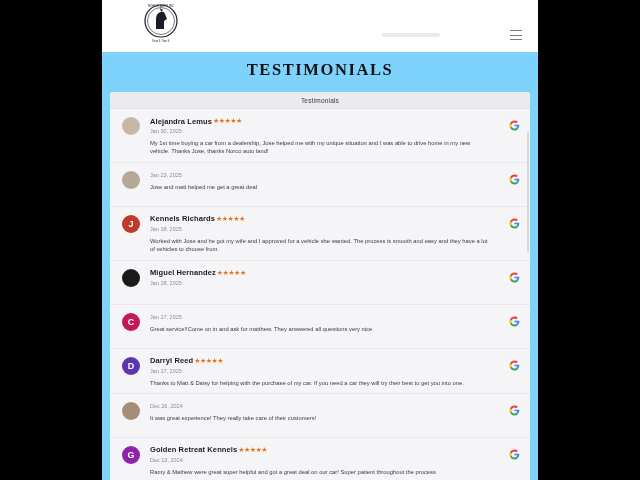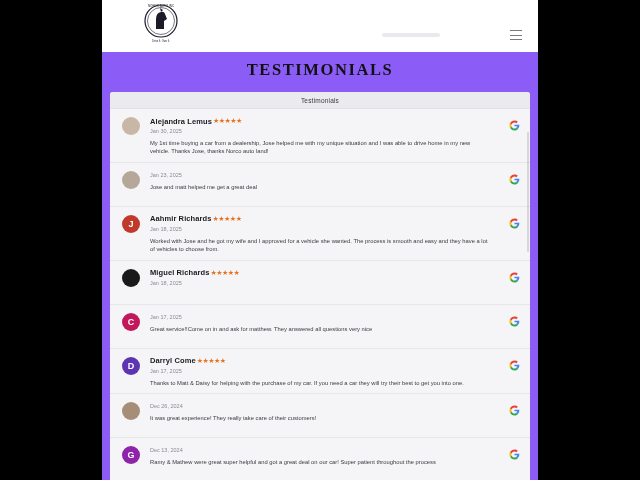--- a/index.html
+++ b/index.html
@@ -17,21 +17,21 @@
     height: 480px;
     background: #000;
     overflow: hidden;
   }
   .page {
     position: absolute;
     left: 102px;
     top: 0;
     width: 436px;
     height: 480px;
-    background: #8b5cf6;
+    background: #7dd3fc;
     overflow: hidden;
   }
   
   .site-header {
     position: relative;
     height: 52px;
     background: #ffffff;
   }
   .logo {
     position: absolute;
@@ -223,38 +223,38 @@
                 <path fill="#4285F4" d="M45 24.5c0-1.6-.1-2.7-.4-4H24v7.3h12c-.2 2-1.5 5-4.4 7l6.7 5.2C42.2 36.3 45 31 45 24.5z"></path>
                 <path fill="#34A853" d="M24 46c5.9 0 10.9-1.9 14.5-5.3l-6.9-5.3c-1.8 1.3-4.3 2.2-7.6 2.2-5.8 0-10.7-3.8-12.5-9.1l-7.1 5.5C8 41.1 15.4 46 24 46z"></path>
                 <path fill="#FBBC05" d="M11.5 28.5c-.5-1.4-.8-2.9-.8-4.5s.3-3.1.7-4.5l-7.1-5.5C2.8 16.9 2 20.3 2 24s.8 7.1 2.3 10l7.2-5.5z"></path>
                 <path fill="#EA4335" d="M24 10.7c3.3 0 6.1 1.1 8.3 3.2l6.2-6.1C34.9 4.3 29.9 2 24 2 15.4 2 8 6.9 4.3 14l7.2 5.5c1.8-5.3 6.7-8.8 12.5-8.8z"></path>
               </svg>
             </div>
           </div>
           <div class="review">
             <div class="avatar" style="background: rgb(192, 57, 43);">J</div>
             <div class="name-row">
-              <span class="rev-name">Aahmir Richards</span>
+              <span class="rev-name">Kennels Richards</span>
               <span class="stars">★★★★★</span>
             </div>
             <div class="rev-date">Jan 18, 2025</div>
             <div class="rev-text">Worked with Jose and he got my wife and I approved for a vehicle she wanted. The process is smooth and easy and they have a lot of vehicles to choose from.</div>
             <div class="g-icon">
               <svg viewBox="0 0 48 48">
                 <path fill="#4285F4" d="M45 24.5c0-1.6-.1-2.7-.4-4H24v7.3h12c-.2 2-1.5 5-4.4 7l6.7 5.2C42.2 36.3 45 31 45 24.5z"></path>
                 <path fill="#34A853" d="M24 46c5.9 0 10.9-1.9 14.5-5.3l-6.9-5.3c-1.8 1.3-4.3 2.2-7.6 2.2-5.8 0-10.7-3.8-12.5-9.1l-7.1 5.5C8 41.1 15.4 46 24 46z"></path>
                 <path fill="#FBBC05" d="M11.5 28.5c-.5-1.4-.8-2.9-.8-4.5s.3-3.1.7-4.5l-7.1-5.5C2.8 16.9 2 20.3 2 24s.8 7.1 2.3 10l7.2-5.5z"></path>
                 <path fill="#EA4335" d="M24 10.7c3.3 0 6.1 1.1 8.3 3.2l6.2-6.1C34.9 4.3 29.9 2 24 2 15.4 2 8 6.9 4.3 14l7.2 5.5c1.8-5.3 6.7-8.8 12.5-8.8z"></path>
               </svg>
             </div>
           </div>
           <div class="review">
             <div class="avatar photo" style="background: rgb(26, 26, 26);"></div>
             <div class="name-row">
-              <span class="rev-name">Miguel Richards</span>
+              <span class="rev-name">Miguel Hernandez</span>
               <span class="stars">★★★★★</span>
             </div>
             <div class="rev-date">Jan 18, 2025</div>
             <div class="g-icon">
               <svg viewBox="0 0 48 48">
                 <path fill="#4285F4" d="M45 24.5c0-1.6-.1-2.7-.4-4H24v7.3h12c-.2 2-1.5 5-4.4 7l6.7 5.2C42.2 36.3 45 31 45 24.5z"></path>
                 <path fill="#34A853" d="M24 46c5.9 0 10.9-1.9 14.5-5.3l-6.9-5.3c-1.8 1.3-4.3 2.2-7.6 2.2-5.8 0-10.7-3.8-12.5-9.1l-7.1 5.5C8 41.1 15.4 46 24 46z"></path>
                 <path fill="#FBBC05" d="M11.5 28.5c-.5-1.4-.8-2.9-.8-4.5s.3-3.1.7-4.5l-7.1-5.5C2.8 16.9 2 20.3 2 24s.8 7.1 2.3 10l7.2-5.5z"></path>
                 <path fill="#EA4335" d="M24 10.7c3.3 0 6.1 1.1 8.3 3.2l6.2-6.1C34.9 4.3 29.9 2 24 2 15.4 2 8 6.9 4.3 14l7.2 5.5c1.8-5.3 6.7-8.8 12.5-8.8z"></path>
               </svg>
@@ -269,21 +269,21 @@
                 <path fill="#4285F4" d="M45 24.5c0-1.6-.1-2.7-.4-4H24v7.3h12c-.2 2-1.5 5-4.4 7l6.7 5.2C42.2 36.3 45 31 45 24.5z"></path>
                 <path fill="#34A853" d="M24 46c5.9 0 10.9-1.9 14.5-5.3l-6.9-5.3c-1.8 1.3-4.3 2.2-7.6 2.2-5.8 0-10.7-3.8-12.5-9.1l-7.1 5.5C8 41.1 15.4 46 24 46z"></path>
                 <path fill="#FBBC05" d="M11.5 28.5c-.5-1.4-.8-2.9-.8-4.5s.3-3.1.7-4.5l-7.1-5.5C2.8 16.9 2 20.3 2 24s.8 7.1 2.3 10l7.2-5.5z"></path>
                 <path fill="#EA4335" d="M24 10.7c3.3 0 6.1 1.1 8.3 3.2l6.2-6.1C34.9 4.3 29.9 2 24 2 15.4 2 8 6.9 4.3 14l7.2 5.5c1.8-5.3 6.7-8.8 12.5-8.8z"></path>
               </svg>
             </div>
           </div>
           <div class="review">
             <div class="avatar" style="background: rgb(94, 53, 177);">D</div>
             <div class="name-row">
-              <span class="rev-name">Darryl Come</span>
+              <span class="rev-name">Darryl Reed</span>
               <span class="stars">★★★★★</span>
             </div>
             <div class="rev-date">Jan 17, 2025</div>
             <div class="rev-text">Thanks to Matt &amp; Daisy for helping with the purchase of my car. If you need a car they will try their best to get you into one.</div>
             <div class="g-icon">
               <svg viewBox="0 0 48 48">
                 <path fill="#4285F4" d="M45 24.5c0-1.6-.1-2.7-.4-4H24v7.3h12c-.2 2-1.5 5-4.4 7l6.7 5.2C42.2 36.3 45 31 45 24.5z"></path>
                 <path fill="#34A853" d="M24 46c5.9 0 10.9-1.9 14.5-5.3l-6.9-5.3c-1.8 1.3-4.3 2.2-7.6 2.2-5.8 0-10.7-3.8-12.5-9.1l-7.1 5.5C8 41.1 15.4 46 24 46z"></path>
                 <path fill="#FBBC05" d="M11.5 28.5c-.5-1.4-.8-2.9-.8-4.5s.3-3.1.7-4.5l-7.1-5.5C2.8 16.9 2 20.3 2 24s.8 7.1 2.3 10l7.2-5.5z"></path>
                 <path fill="#EA4335" d="M24 10.7c3.3 0 6.1 1.1 8.3 3.2l6.2-6.1C34.9 4.3 29.9 2 24 2 15.4 2 8 6.9 4.3 14l7.2 5.5c1.8-5.3 6.7-8.8 12.5-8.8z"></path>
@@ -298,20 +298,24 @@
               <svg viewBox="0 0 48 48">
                 <path fill="#4285F4" d="M45 24.5c0-1.6-.1-2.7-.4-4H24v7.3h12c-.2 2-1.5 5-4.4 7l6.7 5.2C42.2 36.3 45 31 45 24.5z"></path>
                 <path fill="#34A853" d="M24 46c5.9 0 10.9-1.9 14.5-5.3l-6.9-5.3c-1.8 1.3-4.3 2.2-7.6 2.2-5.8 0-10.7-3.8-12.5-9.1l-7.1 5.5C8 41.1 15.4 46 24 46z"></path>
                 <path fill="#FBBC05" d="M11.5 28.5c-.5-1.4-.8-2.9-.8-4.5s.3-3.1.7-4.5l-7.1-5.5C2.8 16.9 2 20.3 2 24s.8 7.1 2.3 10l7.2-5.5z"></path>
                 <path fill="#EA4335" d="M24 10.7c3.3 0 6.1 1.1 8.3 3.2l6.2-6.1C34.9 4.3 29.9 2 24 2 15.4 2 8 6.9 4.3 14l7.2 5.5c1.8-5.3 6.7-8.8 12.5-8.8z"></path>
               </svg>
             </div>
           </div>
           <div class="review">
             <div class="avatar" style="background: rgb(142, 36, 170);">G</div>
+            <div class="name-row">
+              <span class="rev-name">Golden Retreat Kennels</span>
+              <span class="stars">★★★★★</span>
+            </div>
             <div class="rev-date">Dec 13, 2024</div>
             <div class="rev-text">Ramy &amp; Mathew were great super helpful and got a great deal on our car! Super patient throughout the process</div>
             <div class="g-icon">
               <svg viewBox="0 0 48 48">
                 <path fill="#4285F4" d="M45 24.5c0-1.6-.1-2.7-.4-4H24v7.3h12c-.2 2-1.5 5-4.4 7l6.7 5.2C42.2 36.3 45 31 45 24.5z"></path>
                 <path fill="#34A853" d="M24 46c5.9 0 10.9-1.9 14.5-5.3l-6.9-5.3c-1.8 1.3-4.3 2.2-7.6 2.2-5.8 0-10.7-3.8-12.5-9.1l-7.1 5.5C8 41.1 15.4 46 24 46z"></path>
                 <path fill="#FBBC05" d="M11.5 28.5c-.5-1.4-.8-2.9-.8-4.5s.3-3.1.7-4.5l-7.1-5.5C2.8 16.9 2 20.3 2 24s.8 7.1 2.3 10l7.2-5.5z"></path>
                 <path fill="#EA4335" d="M24 10.7c3.3 0 6.1 1.1 8.3 3.2l6.2-6.1C34.9 4.3 29.9 2 24 2 15.4 2 8 6.9 4.3 14l7.2 5.5c1.8-5.3 6.7-8.8 12.5-8.8z"></path>
               </svg>
             </div>

